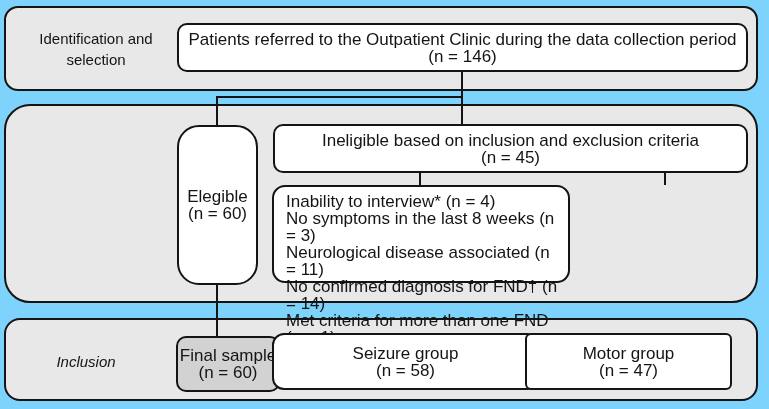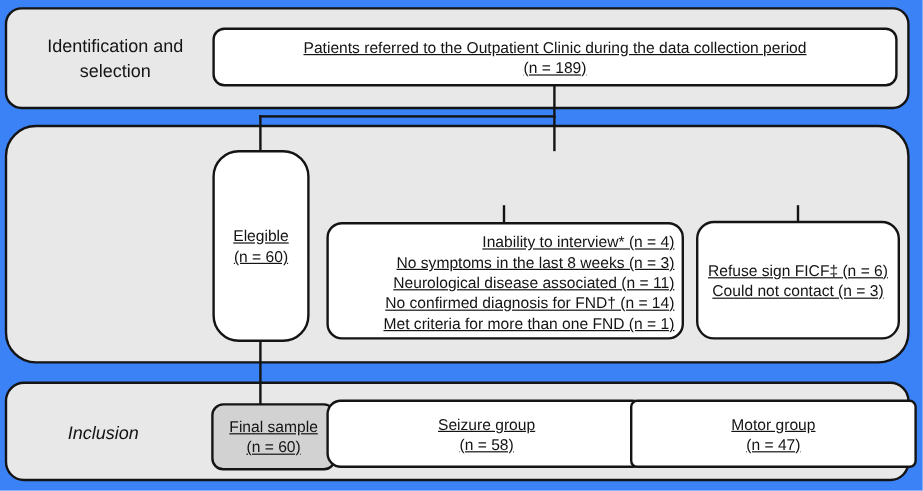--- a/index.html
+++ b/index.html
@@ -3,21 +3,21 @@
 <meta charset="utf-8">
 <style>
   :root{
     --section-fill:#e8e8e8;
     --box-fill:#ffffff;
     --final-sample-fill:#d2d2d2;
     --line-color:#141414;
   }
   html,body{margin:0;padding:0;background:#ffffff;}
   body{font-family:"Liberation Sans","DejaVu Sans",sans-serif;color:#141414;}
-  .canvas{position:relative;width:769px;height:409px;background:#3b82f6;overflow:hidden;}
+  .canvas{position:relative;width:769px;height:409px;background:#7dd3fc;overflow:hidden;}
 
   .section{
     position:absolute;
     background:var(--section-fill);
     border:2px solid var(--line-color);
     box-sizing:border-box;
   }
   .section-label{
     position:absolute;
     font-size:15px;
@@ -29,26 +29,25 @@
   .node{
     position:absolute;
     background:var(--box-fill);
     border:2px solid var(--line-color);
     box-sizing:border-box;
     display:flex;
     flex-direction:column;
     align-items:center;
     justify-content:center;
     text-align:center;
-    font-size:13px;
+    font-size:17px;
     line-height:17px;
-    text-decoration:underline;
   }
   .node.left-align{
-    align-items:flex-end;
+    align-items:flex-start;
     justify-content:flex-start;
     text-align:left;
     padding:6px 6px 0 12px;
   }
   .node.gray{background:var(--final-sample-fill);}
 
   .connector{
     position:absolute;
     background:var(--line-color);
   }
@@ -69,50 +68,50 @@
   <div class="connector" style="left:216px;top:96px;width:247px;height:2px;"></div>
   <div class="connector" style="left:216px;top:96px;width:2px;height:31px;"></div>
   <div class="connector" style="left:419px;top:171px;width:2px;height:15px;"></div>
   <div class="connector" style="left:664px;top:171px;width:2px;height:14px;"></div>
   <div class="connector" style="left:216px;top:283px;width:2px;height:54px;"></div>
   <div class="connector" style="left:255px;top:363px;width:19px;height:2px;"></div>
   <div class="connector" style="left:496px;top:363px;width:30px;height:2px;"></div>
 
   <div class="node" style="left:177px;top:23px;width:571px;height:49px;border-radius:10px;">
     <div>Patients referred to the Outpatient Clinic during the data collection period</div>
-    <div>(n = 189)</div>
+    <div>(n = 146)</div>
   </div>
 
   <div class="node" style="left:177px;top:125px;width:81px;height:160px;border-radius:22px;">
     <div>Elegible</div>
     <div>(n = 60)</div>
   </div>
 
+  <div class="node" style="left:273px;top:124px;width:475px;height:49px;border-radius:10px;">
+    <div>Ineligible based on inclusion and exclusion criteria</div>
+    <div>(n = 45)</div>
+  </div>
 
   <div class="node left-align" style="left:272px;top:185px;width:298px;height:98px;border-radius:13px;">
     <div>Inability to interview* (n = 4)</div>
     <div>No symptoms in the last 8 weeks (n = 3)</div>
     <div>Neurological disease associated (n = 11)</div>
     <div>No confirmed diagnosis for FND† (n = 14)</div>
     <div>Met criteria for more than one FND (n = 1)</div>
   </div>
 
-  <div class="node" style="left:580px;top:184px;width:170px;height:99px;border-radius:15px;">
-    <div>Refuse sign FICF‡ (n = 6)</div>
-    <div>Could not contact (n = 3)</div>
-  </div>
 
   <div class="node gray" style="left:176px;top:336px;width:104px;height:56px;border-radius:10px;">
     <div>Final sample</div>
     <div>(n = 60)</div>
   </div>
 
   <div class="node" style="left:272px;top:333px;width:267px;height:57px;border-radius:12px;">
     <div>Seizure group</div>
     <div>(n = 58)</div>
   </div>
 
-  <div class="node" style="left:525px;top:333px;width:239px;height:57px;border-radius:6px;">
+  <div class="node" style="left:525px;top:333px;width:207px;height:57px;border-radius:6px;">
     <div>Motor group</div>
     <div>(n = 47)</div>
   </div>
 
 </div>
 
 </body></html>

